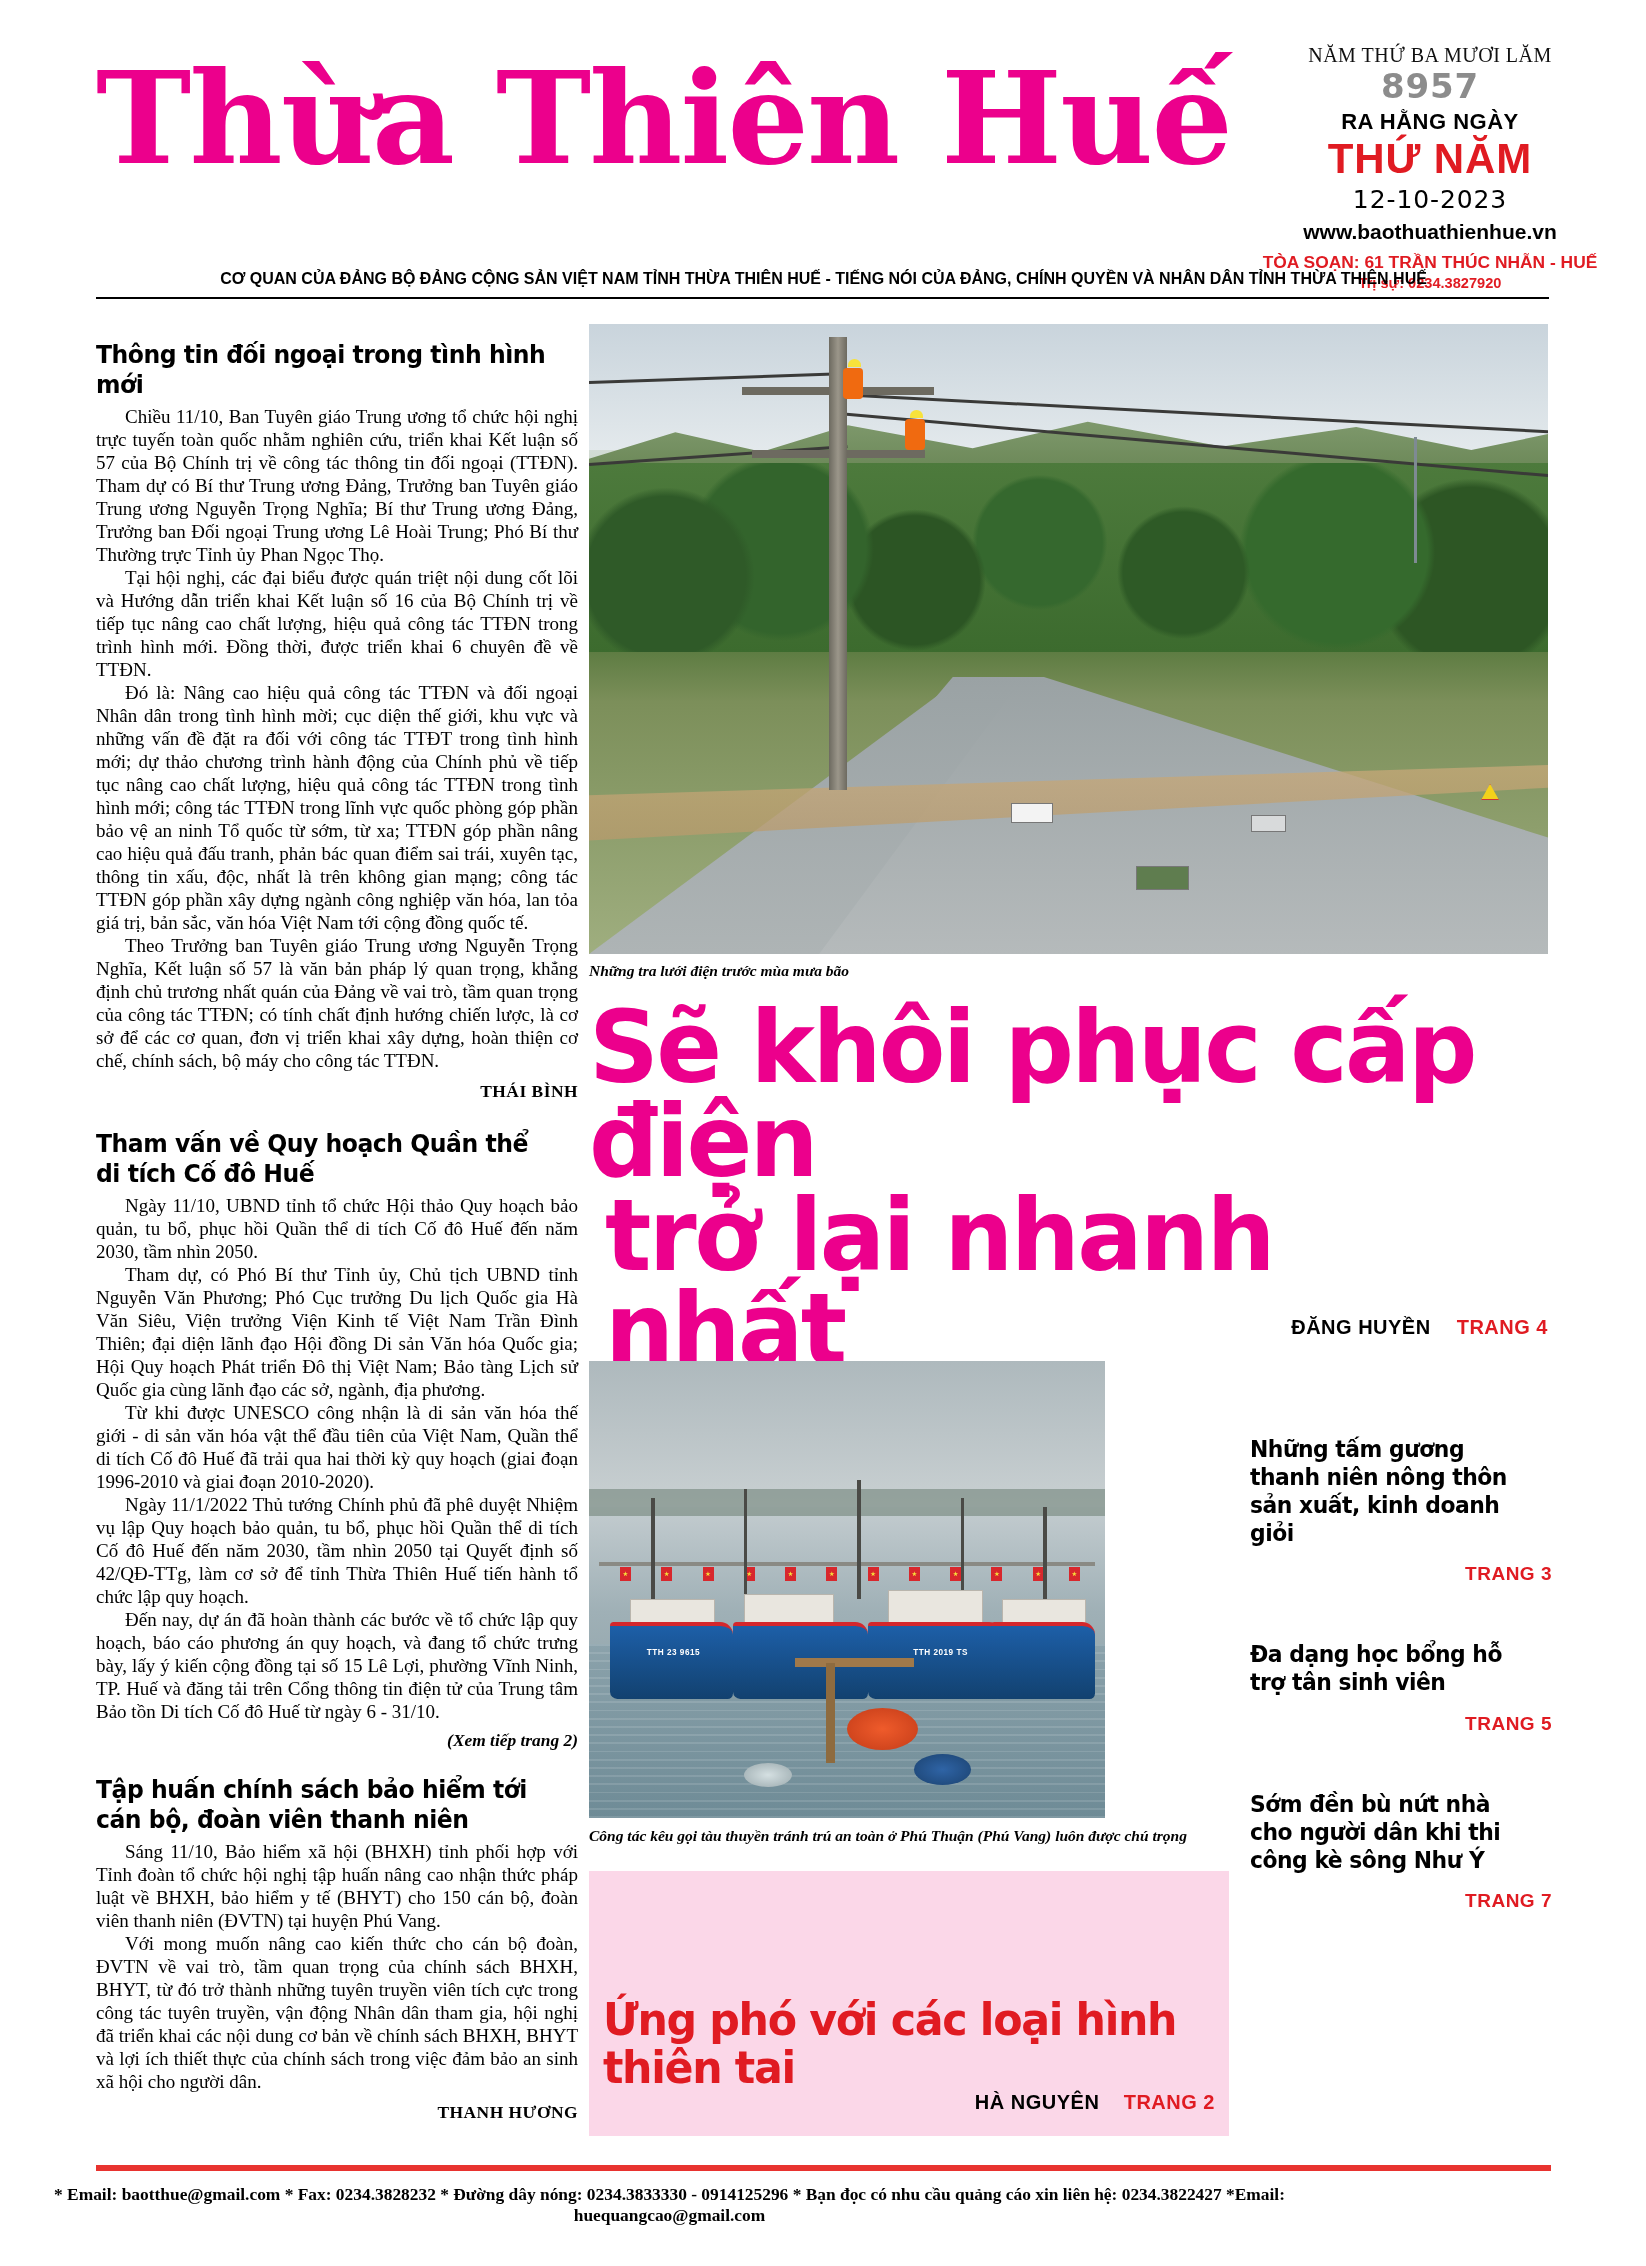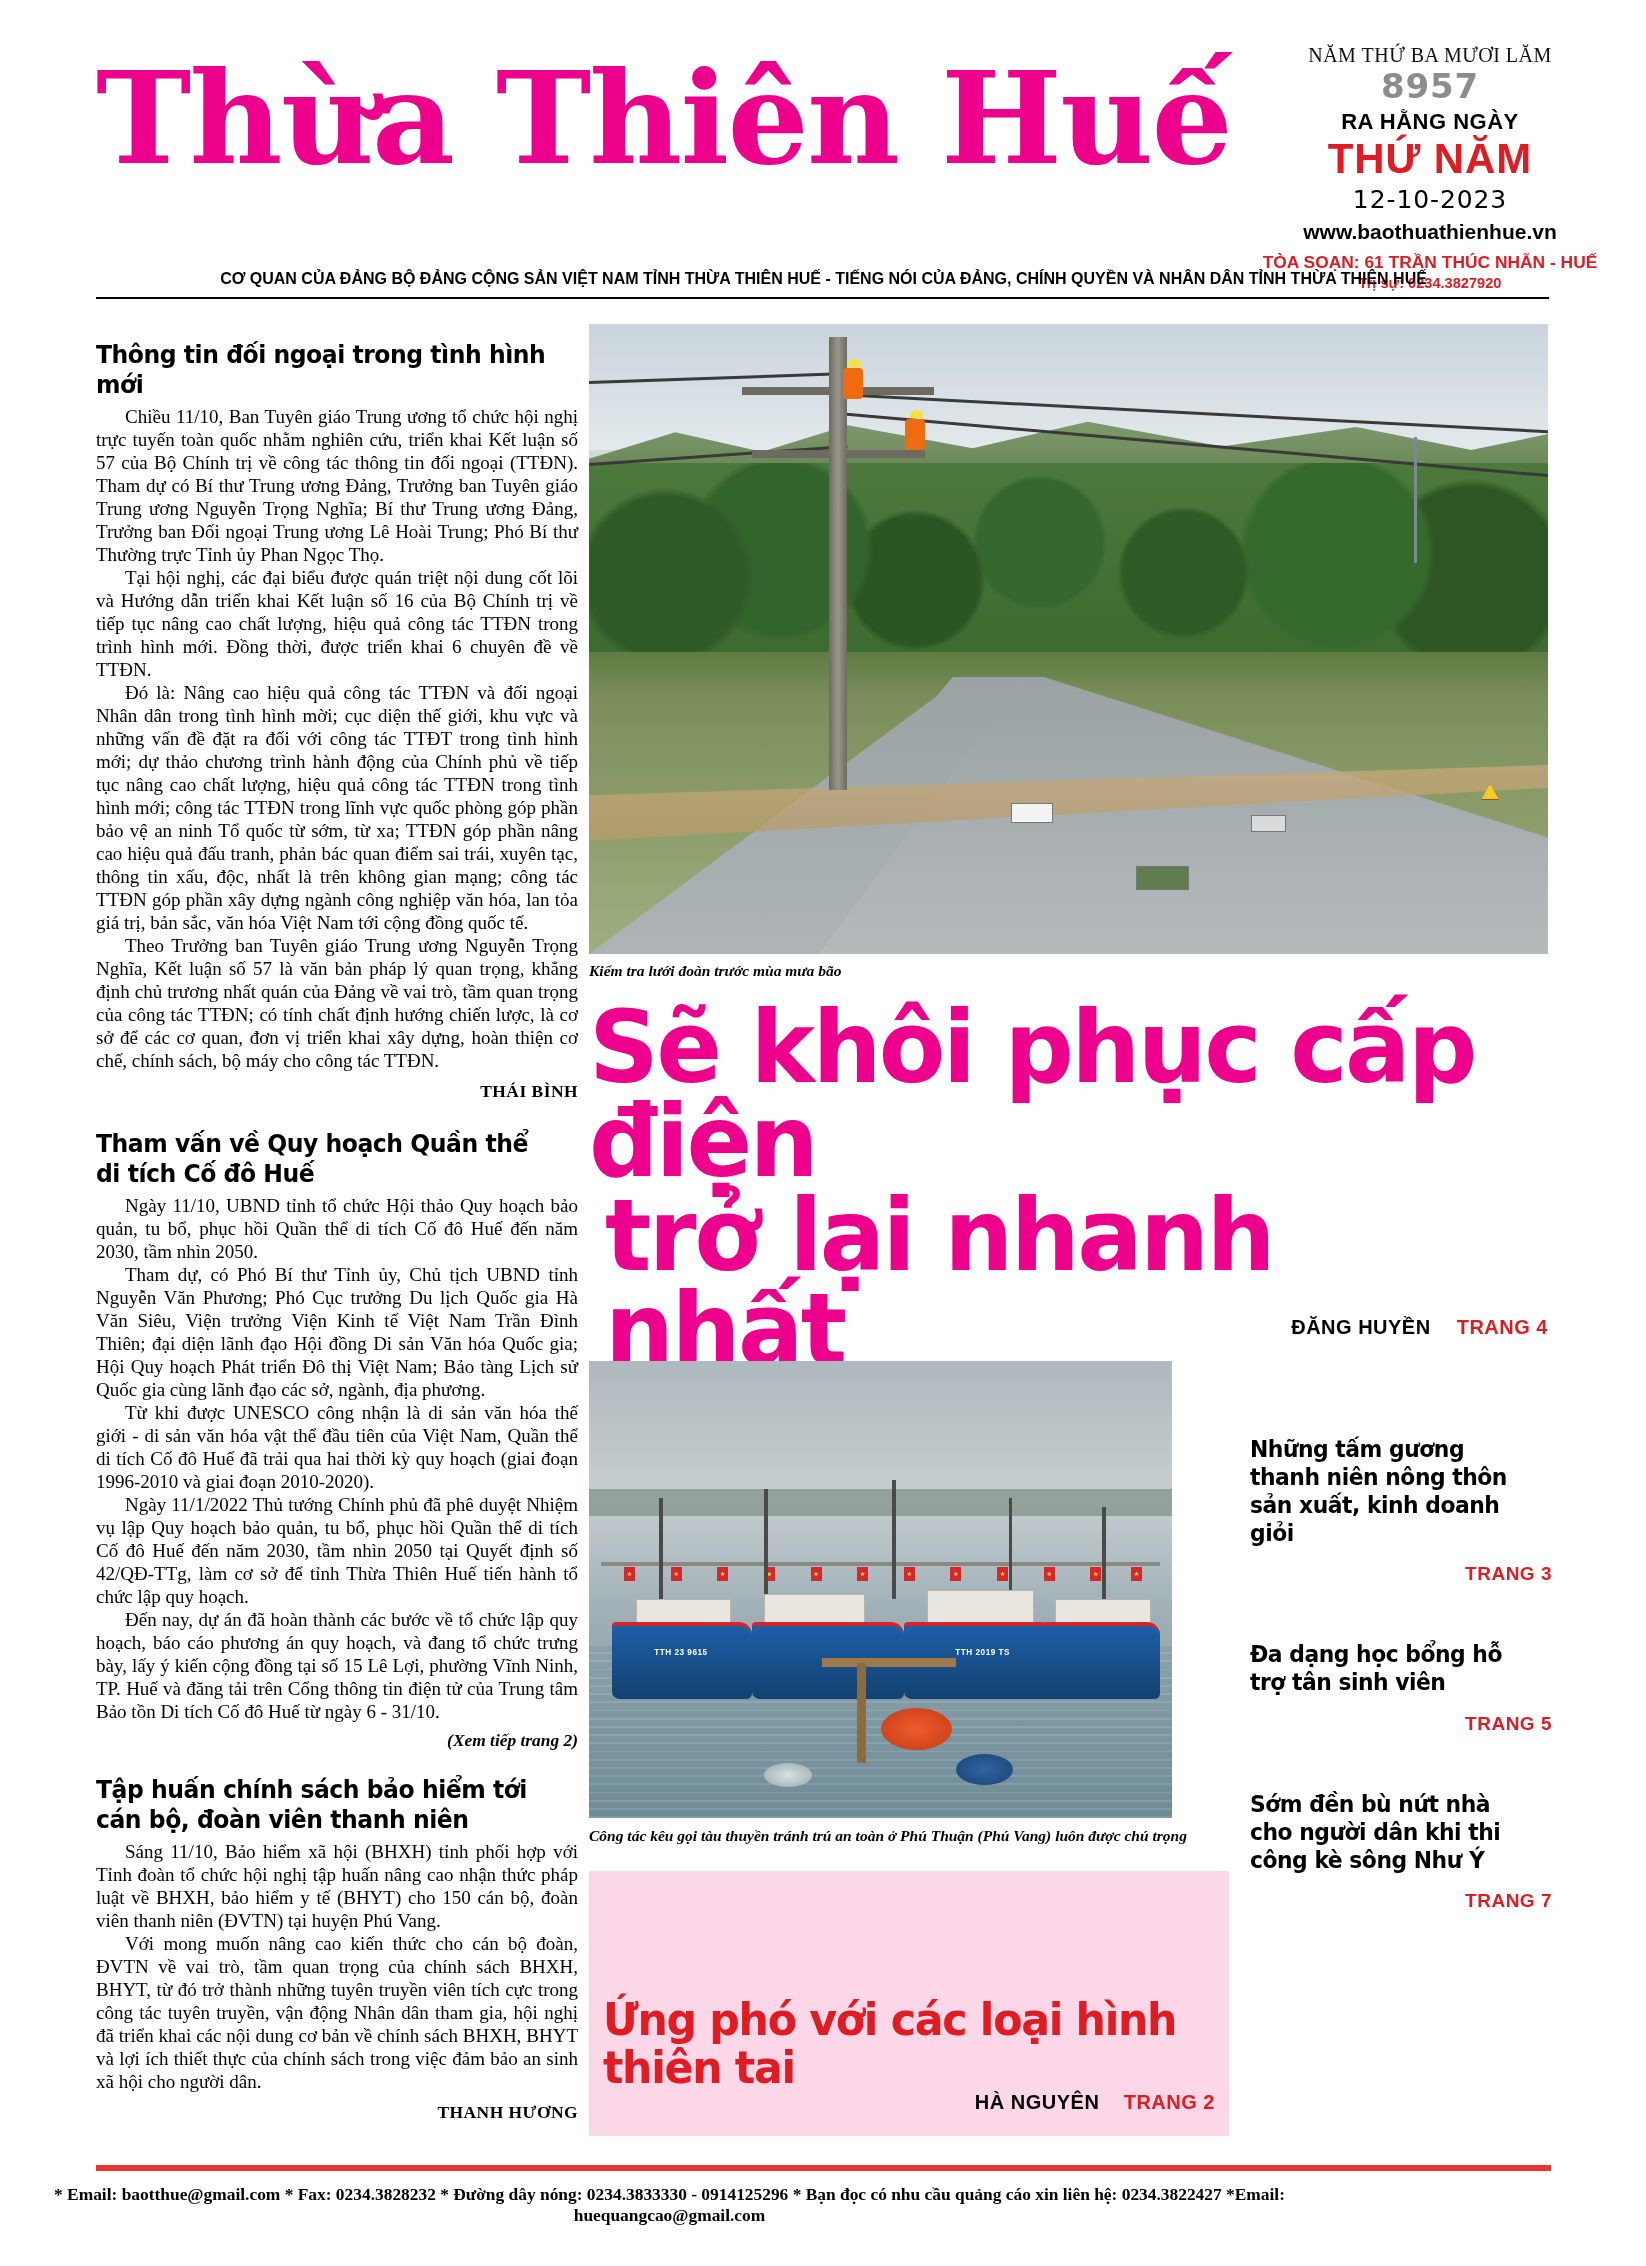--- a/index.html
+++ b/index.html
@@ -48,21 +48,21 @@
   .cap-main{position:absolute;left:589px;top:961px;width:959px;}
   .bighead{position:absolute;left:589px;top:1001px;width:969px;
     font-family:"DejaVu Sans",sans-serif;font-weight:bold;color:#ec008c;
     font-size:99px;line-height:94px;letter-spacing:-2.7px;transform:scaleX(.98);transform-origin:left top;}
   .bighead .l2{padding-left:16.4px;}
   .mainsign{position:absolute;left:589px;top:1316px;width:959px;text-align:right;
     font-family:"Liberation Sans",sans-serif;font-weight:bold;font-size:20px;letter-spacing:0.5px;}
   .mainsign .pg{color:#e01b22;margin-left:20px;}
 
   
-  .photo-boat{position:absolute;left:589px;top:1361px;width:583px;height:457px;overflow:hidden;}
+  .photo-boat{position:absolute;left:589px;top:1361px;width:516px;height:457px;overflow:hidden;}
   .cap-boat{position:absolute;left:589px;top:1826px;width:640px;}
   .pinkbox{position:absolute;left:589px;top:1871px;width:640px;height:265px;background:#fbd7e8;}
   .boathead{position:absolute;left:603px;top:1996px;width:621px;
     font-family:"DejaVu Sans",sans-serif;font-weight:bold;color:#e01b22;font-size:45px;line-height:48px;
     letter-spacing:-1.4px;transform:scaleX(.95);transform-origin:left top;}
   .boatsign{position:absolute;left:589px;top:2091px;width:626px;text-align:right;
     font-family:"Liberation Sans",sans-serif;font-weight:bold;font-size:20px;letter-spacing:0.5px;}
   .boatsign .pg{color:#e01b22;margin-left:18.3px;}
 
   
@@ -232,21 +232,21 @@
       <div class="cross c2"></div>
       <div class="pole"></div>
       <div class="worker wk1"></div>
       <div class="helmet hm1"></div>
       <div class="worker wk2"></div>
       <div class="helmet hm2"></div>
       <div class="tower"></div>
       <div class="sign"></div>
     </div>
   </div>
-  <div class="cap cap-main">Kiểm tra lưới đoàn trước mùa mưa bão</div>
+  <div class="cap cap-main">Những tra lưới điện trước mùa mưa bão</div>
 
   <div class="bighead">
     <div class="l1">Sẽ khôi phục cấp điện</div>
     <div class="l2">trở lại nhanh nhất</div>
   </div>
 
   <div class="mainsign">
     <span>ĐĂNG HUYỀN</span>
     <span class="pg">TRANG 4</span>
   </div>

